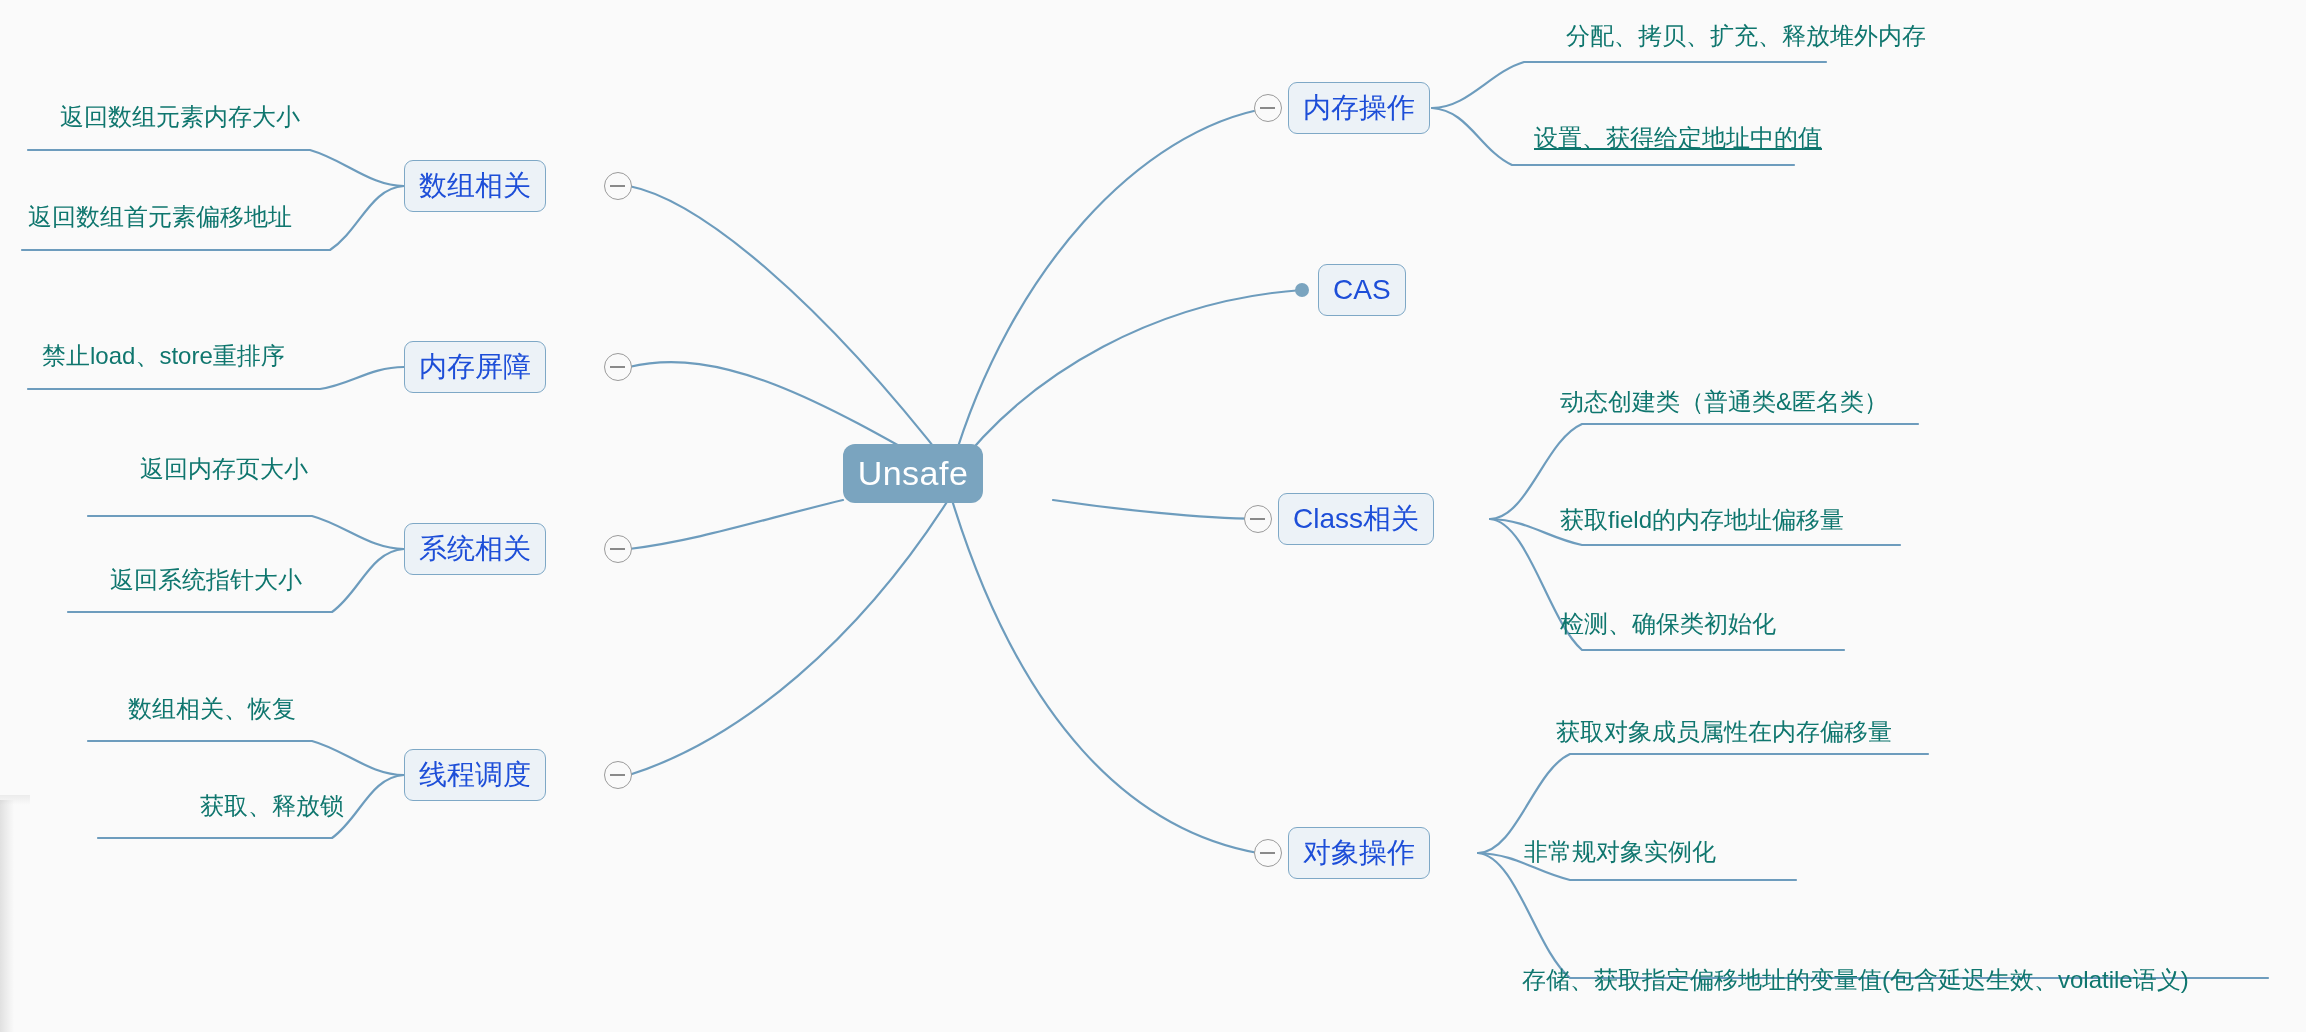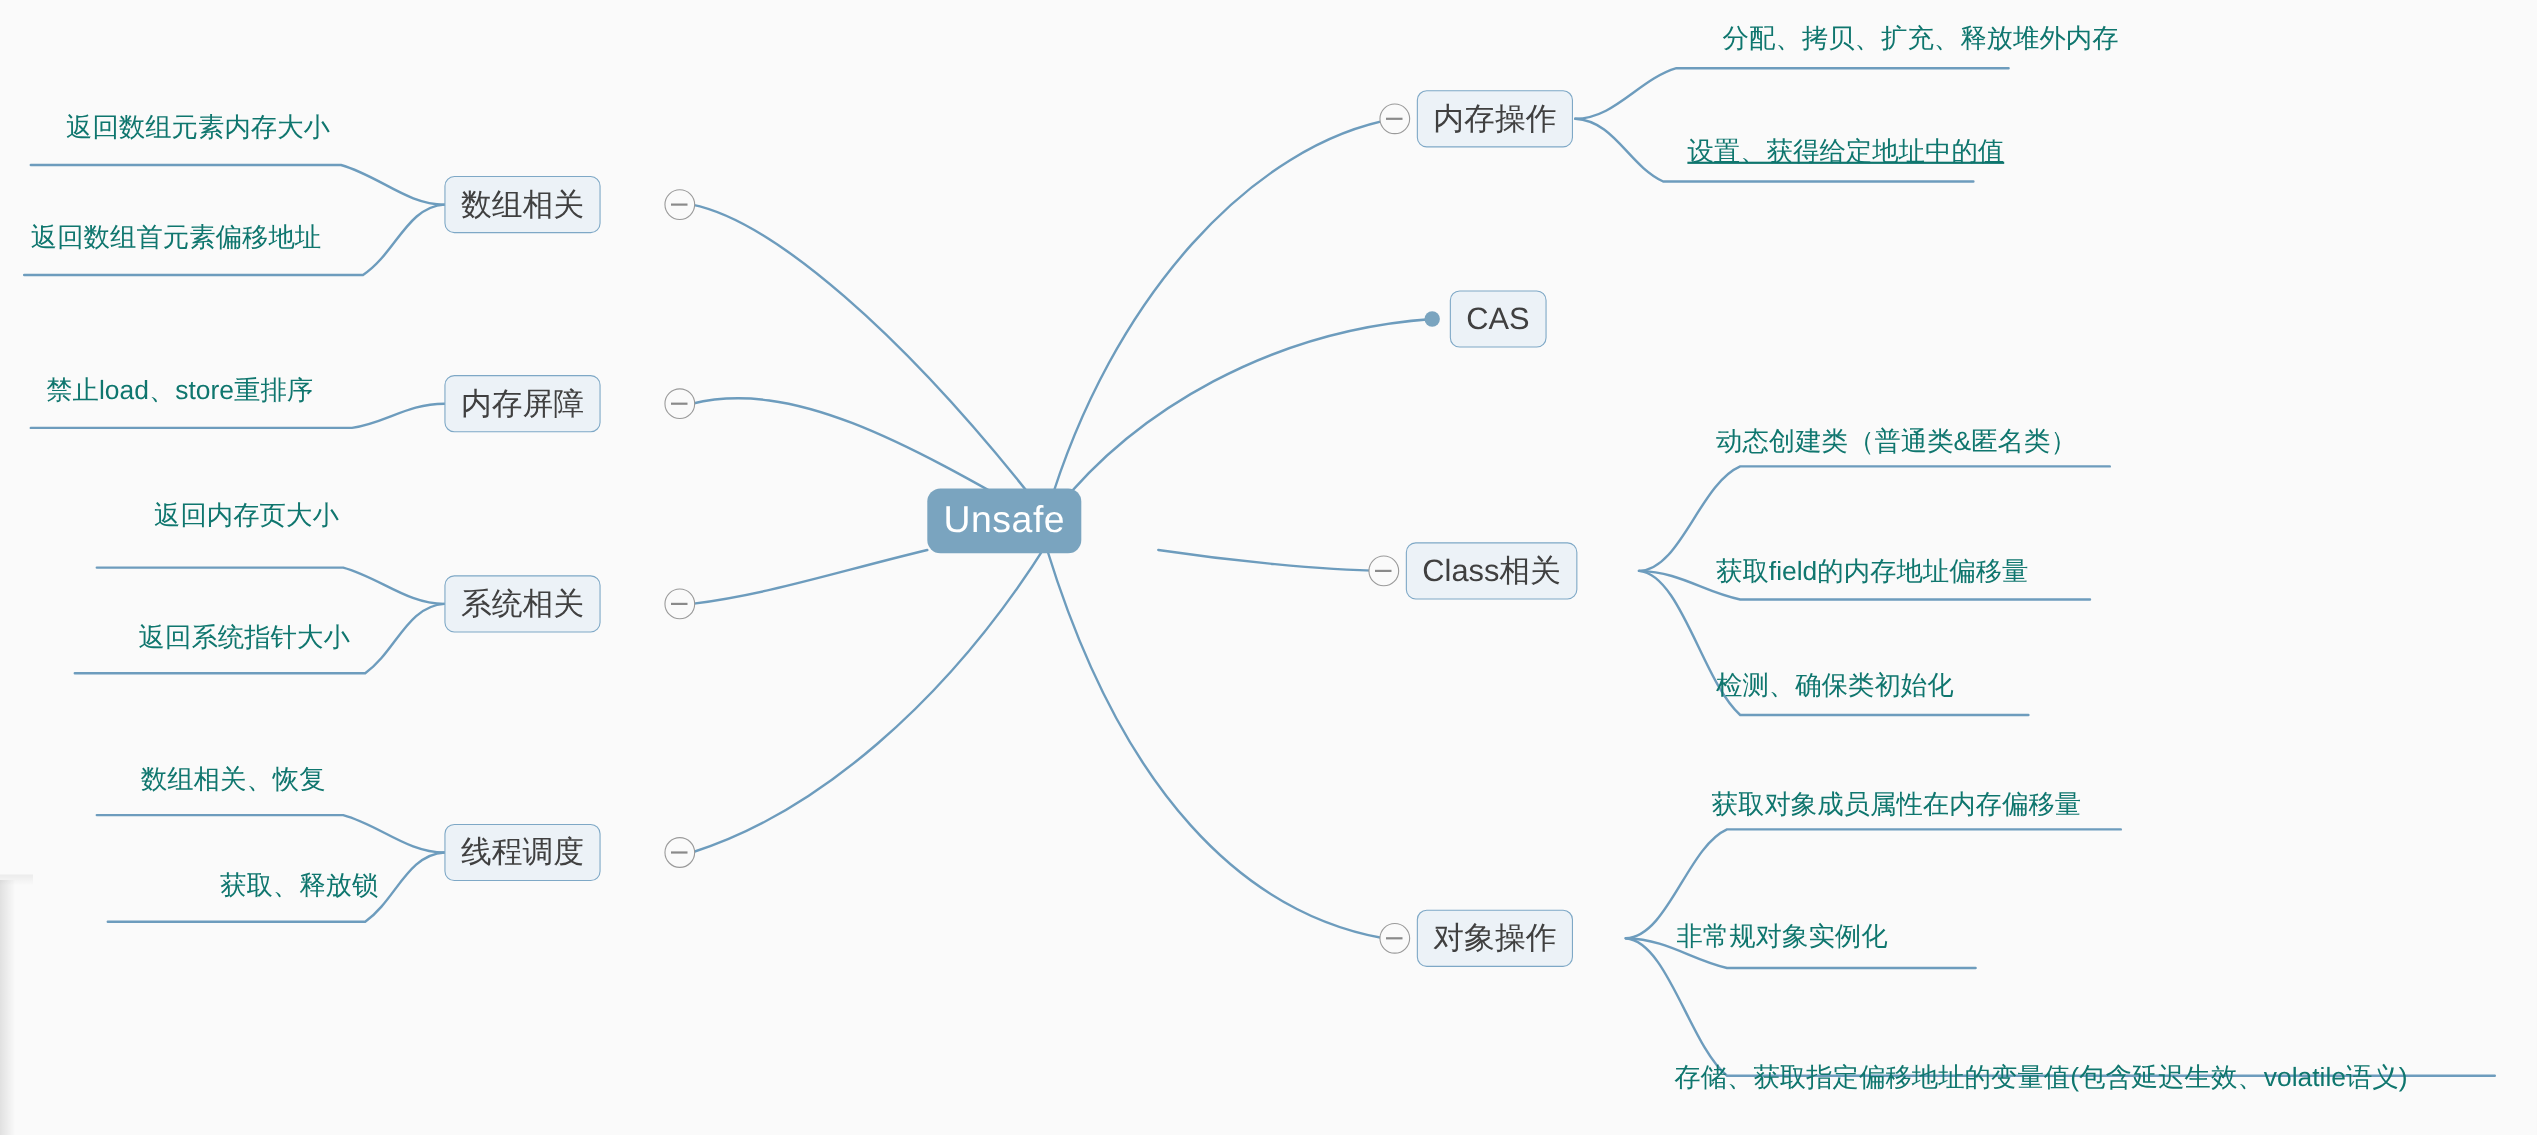--- a/index.html
+++ b/index.html
@@ -45,21 +45,21 @@
     box-sizing: border-box;
     display: flex;
     align-items: center;
     justify-content: center;
     white-space: nowrap;
   }
   .branch-node {
     background: #ecf2f7;
     border: 1.6px solid #7ea8c6;
     border-radius: 9px;
-    color: #404040;
+    color: #1d4ed8;
     font-size: 28px;
     padding: 0 14px;
     height: 52px;
   }
   .root-node {
     background: #7aa4bf;
     border-radius: 12px;
     color: #ffffff;
     font-size: 34px;
     letter-spacing: 0.5px;
@@ -156,21 +156,21 @@
     <span>内存屏障</span>
   </div>
   <div class="toggle" style="left:604px; top:353px;"></div>
   <div class="leaf-label" style="left:42px; top:344px;">禁止load、store重排序</div>
 
   <div class="node branch-node" style="left:404px; top:523px;">
     <span>系统相关</span>
   </div>
   <div class="toggle" style="left:604px; top:535px;"></div>
   <div class="leaf-label" style="left:140px; top:457px;">返回内存页大小</div>
-  <div class="leaf-label" style="left:110px; top:568px;margin-left:16px;">返回系统指针大小</div>
+  <div class="leaf-label" style="left:110px; top:568px;">返回系统指针大小</div>
 
   <div class="node branch-node" style="left:404px; top:749px;">
     <span>线程调度</span>
   </div>
   <div class="toggle" style="left:604px; top:761px;"></div>
   <div class="leaf-label" style="left:128px; top:697px;">数组相关、恢复</div>
   <div class="leaf-label" style="left:164px; top:794px;margin-left:36px;">获取、释放锁</div>
 
   <div class="toggle" style="left:1254px; top:94px;"></div>
   <div class="node branch-node" style="left:1288px; top:82px;">

